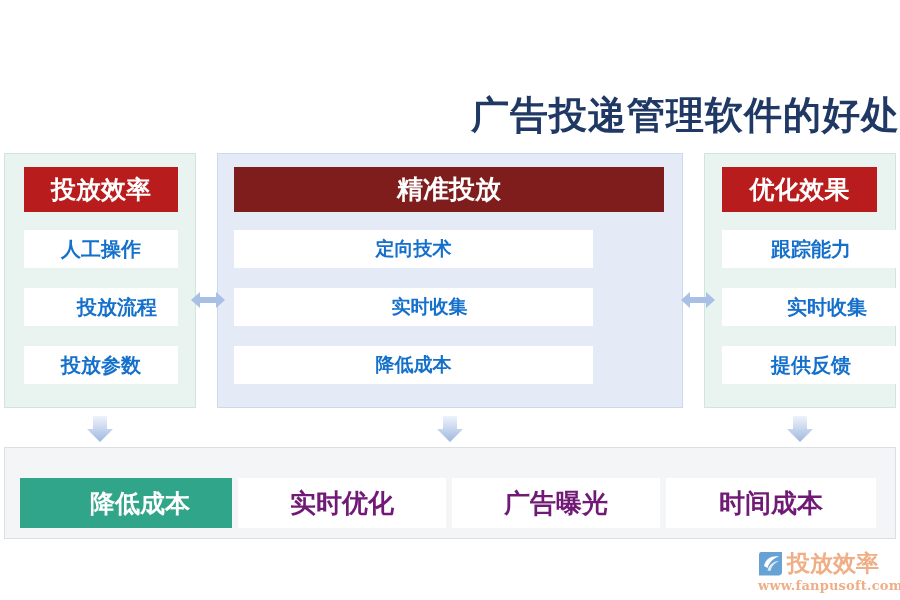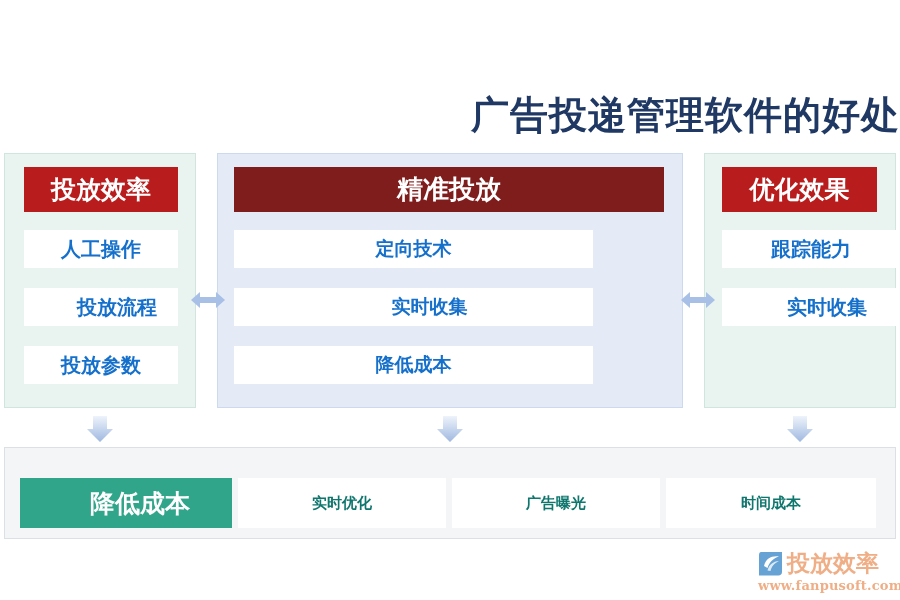--- a/index.html
+++ b/index.html
@@ -139,22 +139,22 @@
     top: 478px;
     height: 50px;
     display: flex;
     align-items: center;
     justify-content: center;
     font-family: "DejaVu Serif", "Liberation Serif", serif;
     font-weight: bold;
   }
   .bottom-chip.plain {
     background: #ffffff;
-    color: #0f766e;
-    font-size: 15px;
+    color: #701a75;
+    font-size: 26px;
   }
   .bottom-chip.accent {
     background: #31a589;
     color: #ffffff;
     font-size: 25px;
     padding-left: 28px;
   }
   .bc-0 { left: 20px;  width: 212px; }
   .bc-1 { left: 238px; width: 208px; }
   .bc-2 { left: 452px; width: 208px; }
@@ -214,20 +214,21 @@
   <div class="panel panel-center"></div>
   <div class="chip-header blue hdr-center">精准投放</div>
   <div class="chip-item item-center row1">定向技术</div>
   <div class="chip-item item-center row2">实时收集</div>
   <div class="chip-item item-center row3">降低成本</div>
 
   <div class="panel panel-side panel-right"></div>
   <div class="chip-header teal hdr-right">优化效果</div>
   <div class="chip-item item-right row1">跟踪能力</div>
   <div class="chip-item item-right row2">实时收集</div>
+  <div class="chip-item item-right row3">提供反馈</div>
 
   <div class="h-arrow h-arrow-left">
     <svg width="34" height="24" viewBox="0 0 34 24">
       <path d="M0 12 L9 4 L9 9 L25 9 L25 4 L34 12 L25 20 L25 15 L9 15 L9 20 Z" fill="#a8c0e6"></path>
     </svg>
   </div>
   <div class="h-arrow h-arrow-right">
     <svg width="34" height="24" viewBox="0 0 34 24">
       <path d="M0 12 L9 4 L9 9 L25 9 L25 4 L34 12 L25 20 L25 15 L9 15 L9 20 Z" fill="#a8c0e6"></path>
     </svg>

